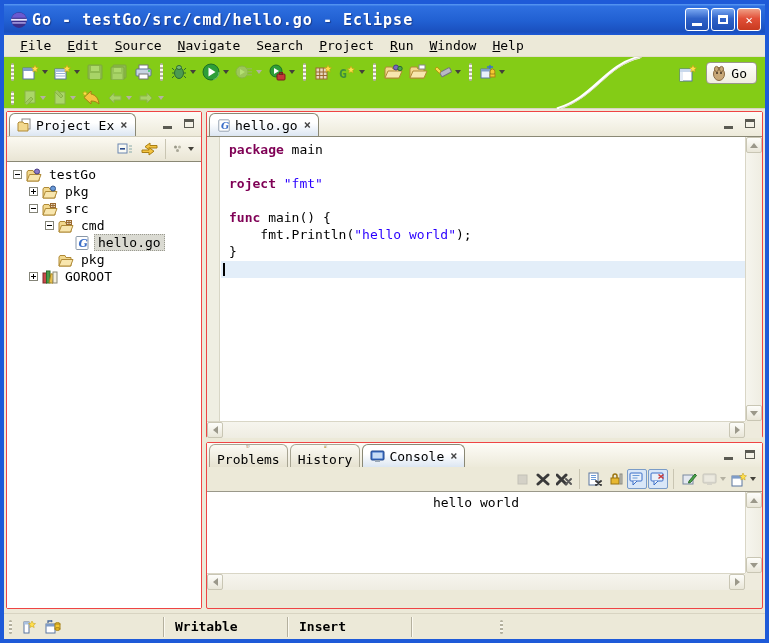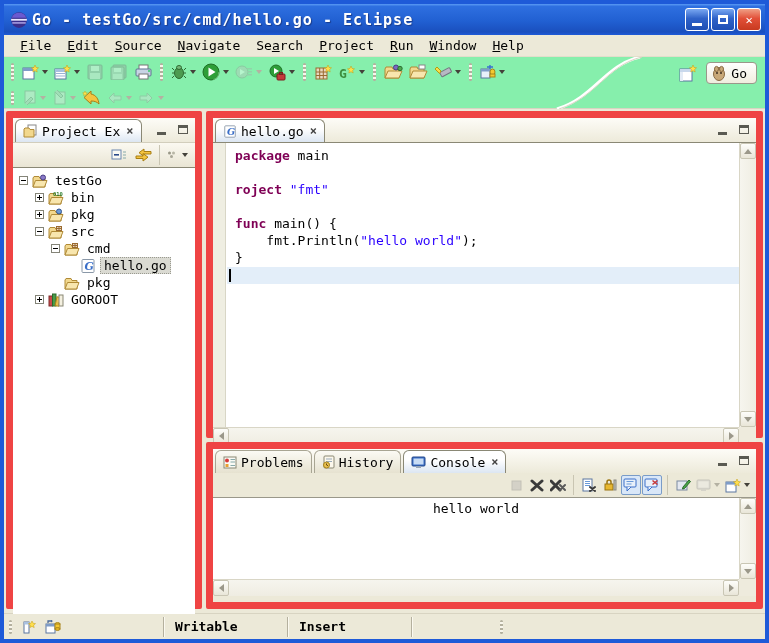--- a/index.html
+++ b/index.html
@@ -1,19 +1,19 @@
 <!DOCTYPE html>
 <html><head>
 <meta charset="utf-8">
 <style>
   * { margin:0; padding:0; box-sizing:border-box; }
   html,body { width:769px; height:643px; }
   body { font-family:"DejaVu Sans Mono", monospace; font-size:13px; color:#000; }
 
-  .window { width:769px; height:643px; border:4px solid #1E5AD8; background:#86efac; position:relative; }
+  .window { width:769px; height:643px; border:4px solid #1E5AD8; background:#84cc16; position:relative; }
 
   
   .titlebar { height:31px; background:linear-gradient(180deg,#5A9AF4 0%,#2E6FE0 8%,#2160D2 55%,#1A4FBE 90%,#1E5AD8 100%);
     display:flex; align-items:center; padding:0 4px; }
   .titlebar .ticon { width:18px; height:18px; margin:0 4px 0 2px; }
   .title-text { color:#FFF; font-weight:bold; font-size:15px; letter-spacing:1px; text-shadow:1px 1px 1px #1A3C8C; flex:1;
     white-space:nowrap; overflow:hidden; }
   .tbtns { display:flex; gap:2px; }
   .wbtn { width:24px; height:23px; border:1px solid #FFF; border-radius:3px; color:#FFF; font-weight:bold;
     display:flex; align-items:center; justify-content:center; background:linear-gradient(180deg,#7AA8F2,#2F62C8 45%,#1E4FB4); font-size:12px; }
@@ -39,25 +39,25 @@
   .dd { width:0; height:0; border-left:3px solid transparent; border-right:3px solid transparent; border-top:4px solid #43413A; margin-left:3px; }
   .dd.dis { border-top-color:#B4B1A2; }
   .disicon { opacity:.4; filter:grayscale(90%); }
   .swoosh { position:absolute; right:120px; top:0; pointer-events:none; }
 
   .persp { position:absolute; right:8px; top:2px; height:28px; display:flex; align-items:center; gap:6px; }
   .persp-go { display:flex; align-items:center; gap:5px; border:1px solid #9A978A; border-radius:4px; padding:2px 9px 2px 5px; background:linear-gradient(180deg,#FFFFFF,#F0EDDE); }
 
   
   .main { position:relative; height:504px; background:#ECE9D8; }
-  .panel { position:absolute; border:7px solid #ef4444; background:#ECE9D8; border-radius:2px; }
+  .panel { position:absolute; border:1px solid #ef4444; background:#ECE9D8; border-radius:2px; }
   .phead { height:24px; display:flex; align-items:flex-end; background:linear-gradient(180deg,#FDFCF7,#EDEADA); position:relative; }
   .ptab { display:flex; align-items:center; gap:4px; height:23px; padding:0 7px; border:1px solid #8A8875; border-bottom:none;
     border-radius:6px 6px 0 0; background:linear-gradient(180deg,#FFFFFF 40%,#DCE6F2); margin-left:2px; white-space:nowrap; }
-  .ptab.inactive { background:linear-gradient(180deg,#FBFAF4,#E6E2D0); border-color:#A8A593; }
+  .ptab.inactive { background:linear-gradient(180deg,#FBFAF4,#E6E2D0); border-color:#A8A593;flex-direction:column; }
   .tabx { font-weight:bold; font-size:12px; color:#444; margin-left:2px; }
   .pbtns { position:absolute; right:4px; top:4px; display:flex; gap:4px; }
   .pbtn { width:17px; height:15px; display:flex; align-items:center; justify-content:center; }
   .pbtn .bar { width:9px; height:3px; background:#5A5A52; margin-top:7px; }
   .pbtn .box { width:10px; height:9px; border:1px solid #5A5A52; border-top-width:3px; }
 
   
   .leftpanel { left:2px; top:2px; width:196px; height:498px; }
   .ltools { height:25px; background:linear-gradient(180deg,#FBF9F1,#E9E5D4); display:flex; align-items:center; justify-content:flex-end; padding-right:4px; border-top:1px solid #D2CEBC; }
   .tree { background:#FFF; height:447px; border-top:1px solid #8A8875; padding-top:4px; overflow:hidden; }
@@ -392,29 +392,20 @@
               <path d="M1 13 L3.5 6.5 L15 6.5 L12.5 13 Z" fill="#F8E6AE" stroke="#B08A36"></path>
               <circle cx="11" cy="3.5" r="2.5" fill="#8A7AC8" stroke="#4A3E86"></circle>
             </svg>
           <span class="tlabel">testGo</span>
         </div>
         <div class="trow" style="padding-left:22px">
           <span class="expander plus"></span>
           <svg class="ticon16" viewBox="0 0 16 14">
               <path d="M1 13 L1 4 L2 2.5 L7 2.5 L8 4.5 L13 4.5 L13 13 Z" fill="#F2D88E" stroke="#B08A36"></path>
               <path d="M1 13 L3.5 6.5 L15 6.5 L12.5 13 Z" fill="#F8E6AE" stroke="#B08A36"></path>
-              <text x="5" y="5" font-size="5.5" font-weight="bold" fill="#2E7E2E" font-family="DejaVu Sans Mono,monospace">010</text>
-            </svg>
-          <span class="tlabel">bin</span>
-        </div>
-        <div class="trow" style="padding-left:22px">
-          <span class="expander plus"></span>
-          <svg class="ticon16" viewBox="0 0 16 14">
-              <path d="M1 13 L1 4 L2 2.5 L7 2.5 L8 4.5 L13 4.5 L13 13 Z" fill="#F2D88E" stroke="#B08A36"></path>
-              <path d="M1 13 L3.5 6.5 L15 6.5 L12.5 13 Z" fill="#F8E6AE" stroke="#B08A36"></path>
               <circle cx="11" cy="3.5" r="2.5" fill="#6A9AD8" stroke="#33568C"></circle>
             </svg>
           <span class="tlabel">pkg</span>
         </div>
         <div class="trow" style="padding-left:22px">
           <span class="expander"></span>
           <svg class="ticon16" viewBox="0 0 16 14">
               <path d="M1 13 L1 4 L2 2.5 L7 2.5 L8 4.5 L13 4.5 L13 13 Z" fill="#F2D88E" stroke="#B08A36"></path>
               <path d="M1 13 L3.5 6.5 L15 6.5 L12.5 13 Z" fill="#F8E6AE" stroke="#B08A36"></path>
               <rect x="8.5" y="1.5" width="5" height="4" fill="#E8D8C0" stroke="#9A6A30"></rect>

